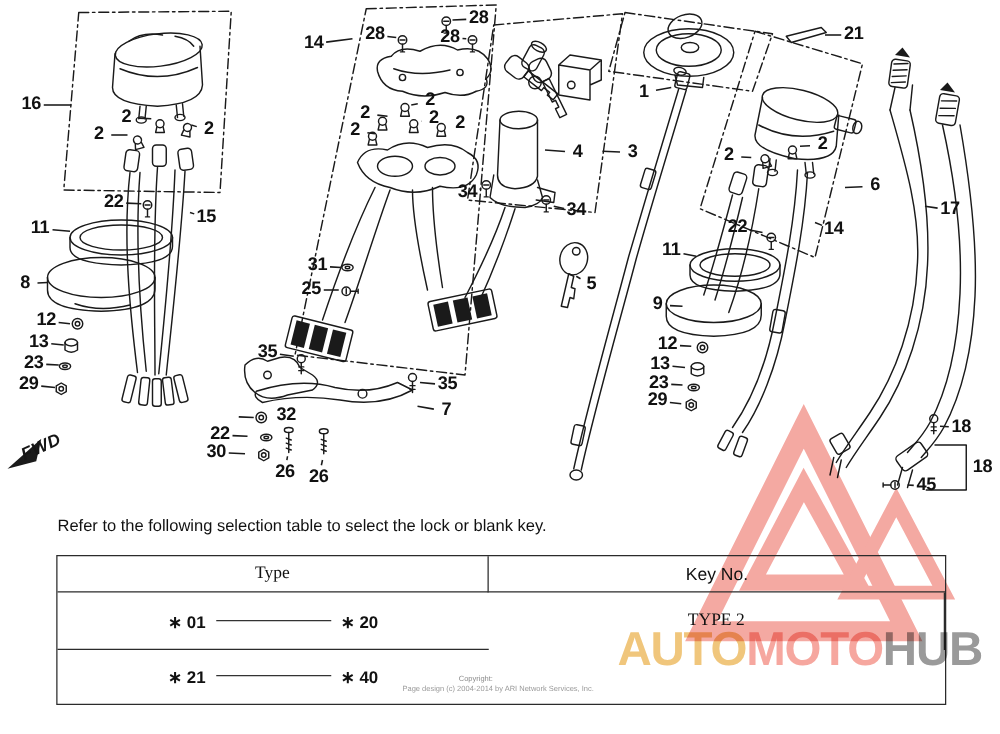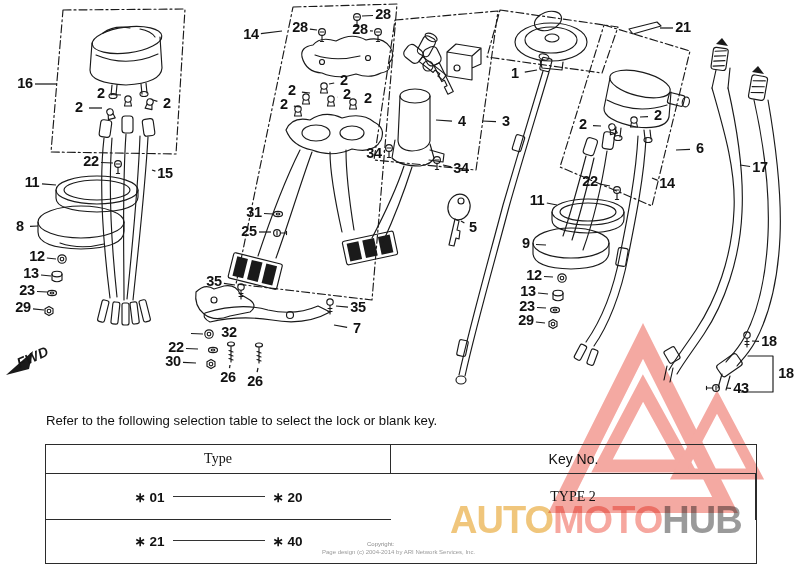--- a/index.html
+++ b/index.html
@@ -19,21 +19,21 @@
           grid-template-rows:29px 46px 41px;background:transparent;z-index:2;}
   .kt-cell{display:flex;align-items:center;justify-content:center;font-size:14px;color:#111;}
   .kt-c1{border-right:1.2px solid #2b2b2b;font-family:Liberation Serif, serif;}
   .kt-top{border-bottom:1.2px solid #2b2b2b;}
   .kt-mid{border-bottom:1.2px solid #2b2b2b;}
   .range{display:flex;align-items:center;gap:8px;font-weight:700;font-size:13.5px;}
   .range .rule{width:92px;border-top:1.4px solid #333;height:0;}
   #footnote{position:absolute;left:41px;top:564px;font-size:13.5px;font-weight:700;color:#111;}
   #fineprint1{position:absolute;left:367px;top:541px;font-size:6px;color:#8a8a8a;}
   #fineprint2{position:absolute;left:322px;top:549px;font-size:6px;color:#9a9a9a;}
-  #wordmark{position:absolute;left:450px;top:501px;font-size:38px;font-weight:700;
+  #wordmark{position:absolute;left:494px;top:501px;font-size:38px;font-weight:700;
             letter-spacing:-1px;line-height:1;z-index:5;mix-blend-mode:multiply;opacity:0.9;
             white-space:nowrap;}
   #callouts{position:absolute;left:0;top:0;width:800px;height:587px;z-index:3;pointer-events:none;}
 </style>
 </head>
 <body>
 
 <div id="stage">
 
   <svg width="800" height="587" viewBox="0 0 800 587">
@@ -365,21 +365,21 @@
       <div class="callout" style="left: 590px; top: 182px;">22</div>
       <div class="callout" style="left: 667px; top: 184px;">14</div>
       <div class="callout" style="left: 537px; top: 201px;">11</div>
       <div class="callout" style="left: 526px; top: 244px;">9</div>
       <div class="callout" style="left: 534px; top: 276px;">12</div>
       <div class="callout" style="left: 528px; top: 292px;">13</div>
       <div class="callout" style="left: 527px; top: 307px;">23</div>
       <div class="callout" style="left: 526px; top: 321px;">29</div>
       <div class="callout" style="left: 769px; top: 342px;">18</div>
       <div class="callout" style="left: 786px; top: 374px;">18</div>
-      <div class="callout" style="left: 741px; top: 389px;">43</div>
+      <div class="callout" style="left: 741px; top: 389px;">45</div>
     </div>
 
   
   <div id="note">Refer to the following selection table to select the lock or blank key.</div>
 
   
   <div id="ktable">
     <div class="kt-cell kt-c1 kt-top">
       <span>Type</span>
     </div>

